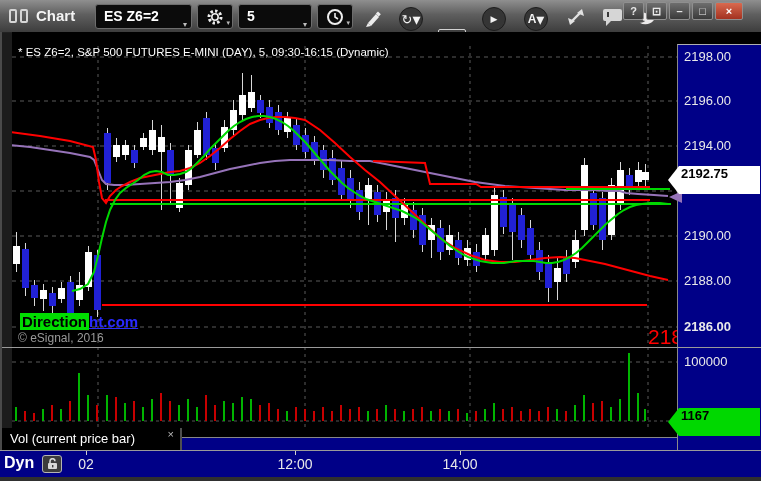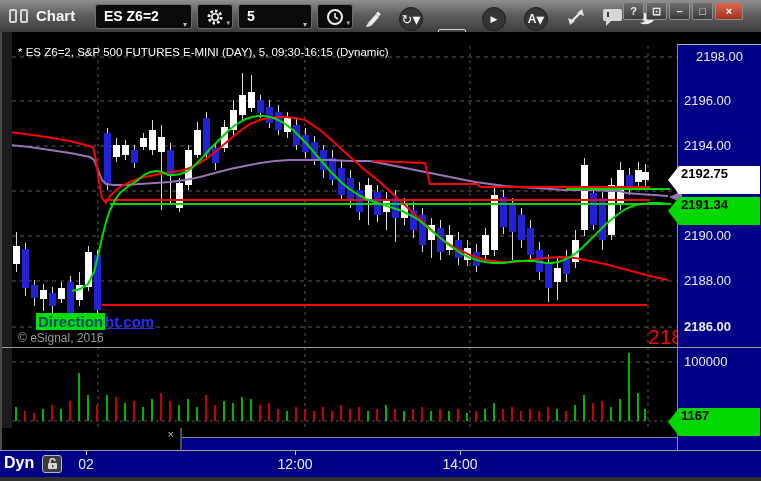--- a/index.html
+++ b/index.html
@@ -34,21 +34,21 @@
     border-top:1px solid #b0b0b0;border-left:1px solid #8a8a8a;box-sizing:border-box;}
   .axis-label{position:absolute;left:684px;color:#e9e9e9;font-size:13px;}
   .badge{position:absolute;left:668px;width:92px;height:28px;line-height:16px;color:#000;
     font-size:13px;font-weight:bold;padding-left:13px;box-sizing:border-box;
     clip-path:polygon(0 50%,11px 0,100% 0,100% 100%,11px 100%);}
   #purple-marker{position:absolute;left:669px;width:13px;height:12px;background:#9673b9;
     clip-path:polygon(0 50%,100% 0,100% 100%);}
   #red-level-label{position:absolute;left:636px;top:293px;color:#ff0000;font-size:21px;}
   #chart-heading{position:absolute;left:6px;top:14px;color:#fff;font-size:11.5px;}
   #watermark{position:absolute;left:8px;top:281px;font-size:15px;font-weight:bold;white-space:nowrap;}
-  #watermark .wm1{background:#00dd00;color:#0c4a6e;padding:0 2px;margin-left:16px;}
+  #watermark .wm1{background:#00dd00;color:#000000;padding:0 2px;}
   #watermark .wm2{color:#2a2aff;text-decoration:underline;}
   #copyright{position:absolute;left:6px;top:299px;color:#999;font-size:12px;}
   #pane-divider{position:absolute;left:2px;top:347px;width:759px;height:1px;background:#9a9a9a;z-index:3;}
   
   #tab-strip{position:absolute;left:2px;top:437px;width:675px;height:13px;background:#000087;border-top:1px solid #888;box-sizing:border-box;}
   #vol-tab{position:absolute;left:2px;top:428px;width:180px;height:22px;background:#000;color:#fff;
     font-size:13px;line-height:21px;padding-left:8px;box-sizing:border-box;border-right:2px solid #4f4f4f;z-index:2;}
   #vol-tab-close{position:absolute;right:6px;top:1px;color:#bbb;font-size:11px;line-height:11px;}
   #bottom-bar{position:absolute;left:0;top:450px;width:761px;height:27px;background:#000087;border-top:1px solid #9a9a9a;box-sizing:border-box;}
   #dyn-label{position:absolute;left:4px;top:3px;color:#fff;font-weight:bold;font-size:16px;}
@@ -402,20 +402,21 @@
 
   <div id="axis-top-gap"></div>
   <div id="axis-panel"></div>
   <div id="purple-marker" style="top: 191px;"></div>
   <div id="badges"></div>
 
   <div id="pane-divider"></div>
 
   <div id="tab-strip"></div>
   <div id="vol-tab">
+    <span>Vol (current price bar)</span>
     <span id="vol-tab-close">×</span>
   </div>
 
   <div id="bottom-bar">
     <div id="dyn-label">Dyn</div>
     <div id="lock-btn">
       <svg width="11" height="12" viewBox="0 0 11 12">
         <rect x="1" y="5" width="9" height="6" rx="1" fill="#d8d8d8"></rect>
         <path d="M3,5 V3.2 A2.5,2.5 0 0 1 8,3.2" fill="none" stroke="#d8d8d8" stroke-width="1.6"></path>
         <rect x="5" y="7" width="1.4" height="2.4" fill="#3c3c3c"></rect>
@@ -424,23 +425,22 @@
     <div id="time-labels"></div>
   <div class="time-tick" style="left: 86px;"></div>
       <div class="time-label" style="left: 86px;">02</div>
       <div class="time-tick" style="left: 295px;"></div>
       <div class="time-label" style="left: 295px;">12:00</div>
       <div class="time-tick" style="left: 460px;"></div>
       <div class="time-label" style="left: 460px;">14:00</div>
     </div>
   <div id="bottom-frame"></div>
 
-<div class="axis-label" style="top: 49px; margin-left: 12px;">2198.00</div>
+<div class="axis-label" style="top: 49px;">2198.00</div>
     <div class="axis-label" style="top: 93px;">2196.00</div>
     <div class="axis-label" style="top: 138px;">2194.00</div>
     <div class="axis-label" style="top: 228px;">2190.00</div>
     <div class="axis-label" style="top: 273px;">2188.00</div>
     <div class="axis-label" style="top: 319px; font-weight: bold;">2186.00</div>
     <div class="axis-label" style="top: 354px;">100000</div>
     <div class="badge" style="top: 166px; background: rgb(255, 255, 255);">2192.75</div>
-    <div class="badge" style="top: 197px; background: rgb(0, 216, 0);">2191.34</div>
     <div class="badge" style="top: 408px; background: rgb(0, 216, 0);">1167</div>
   </div>
 
 </body></html>

